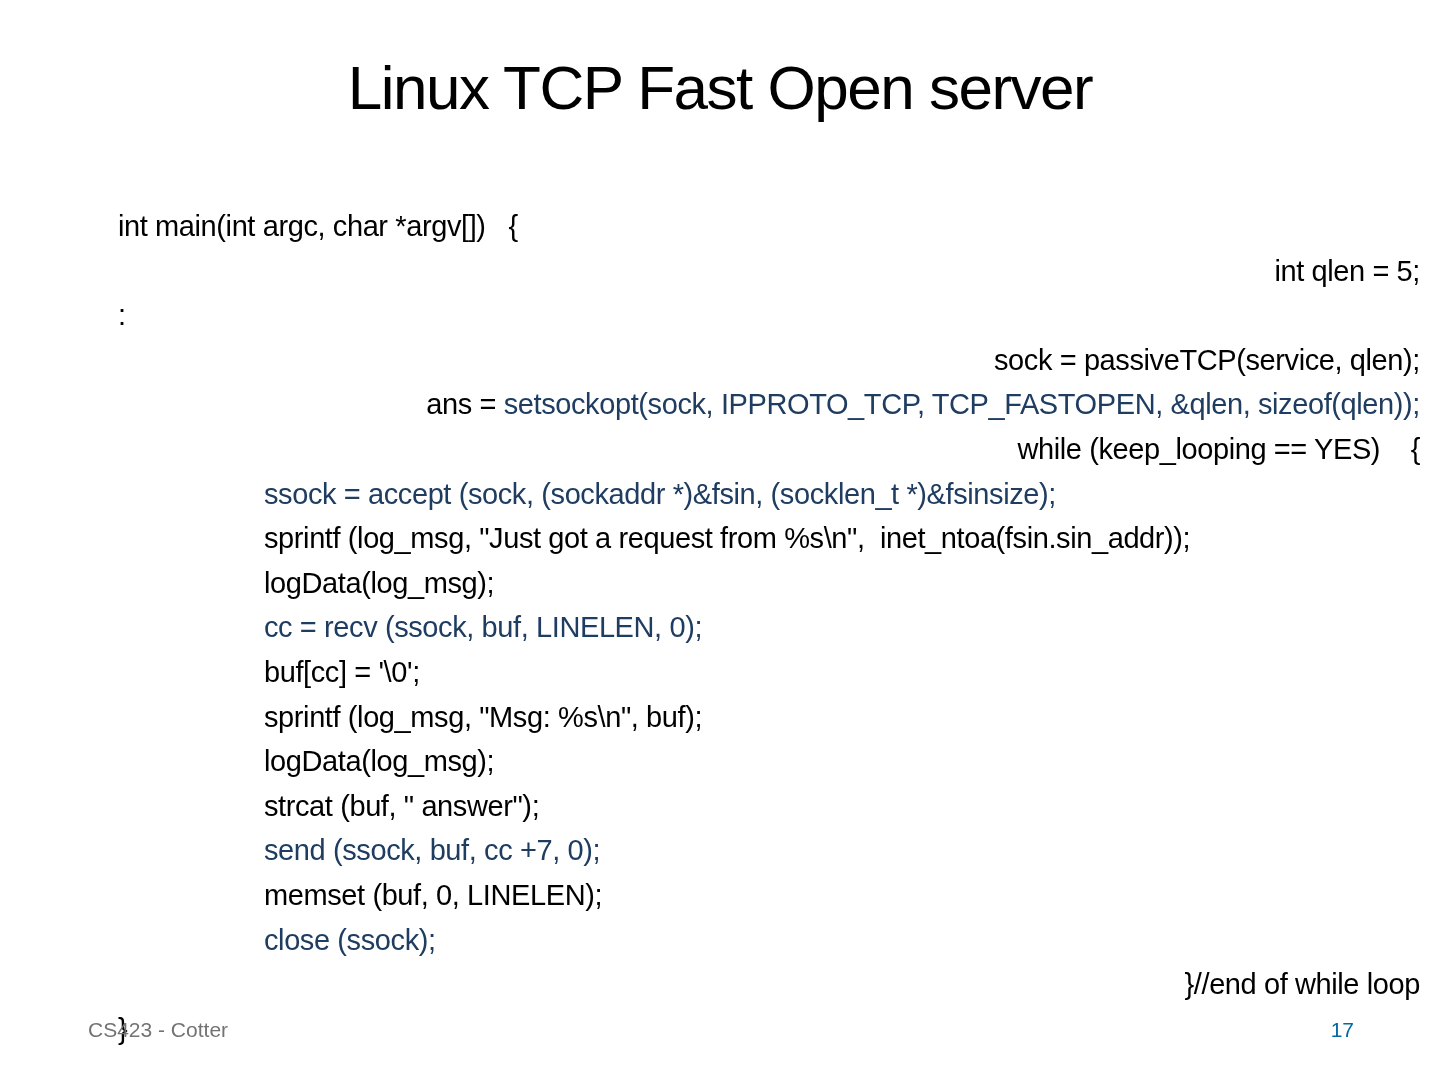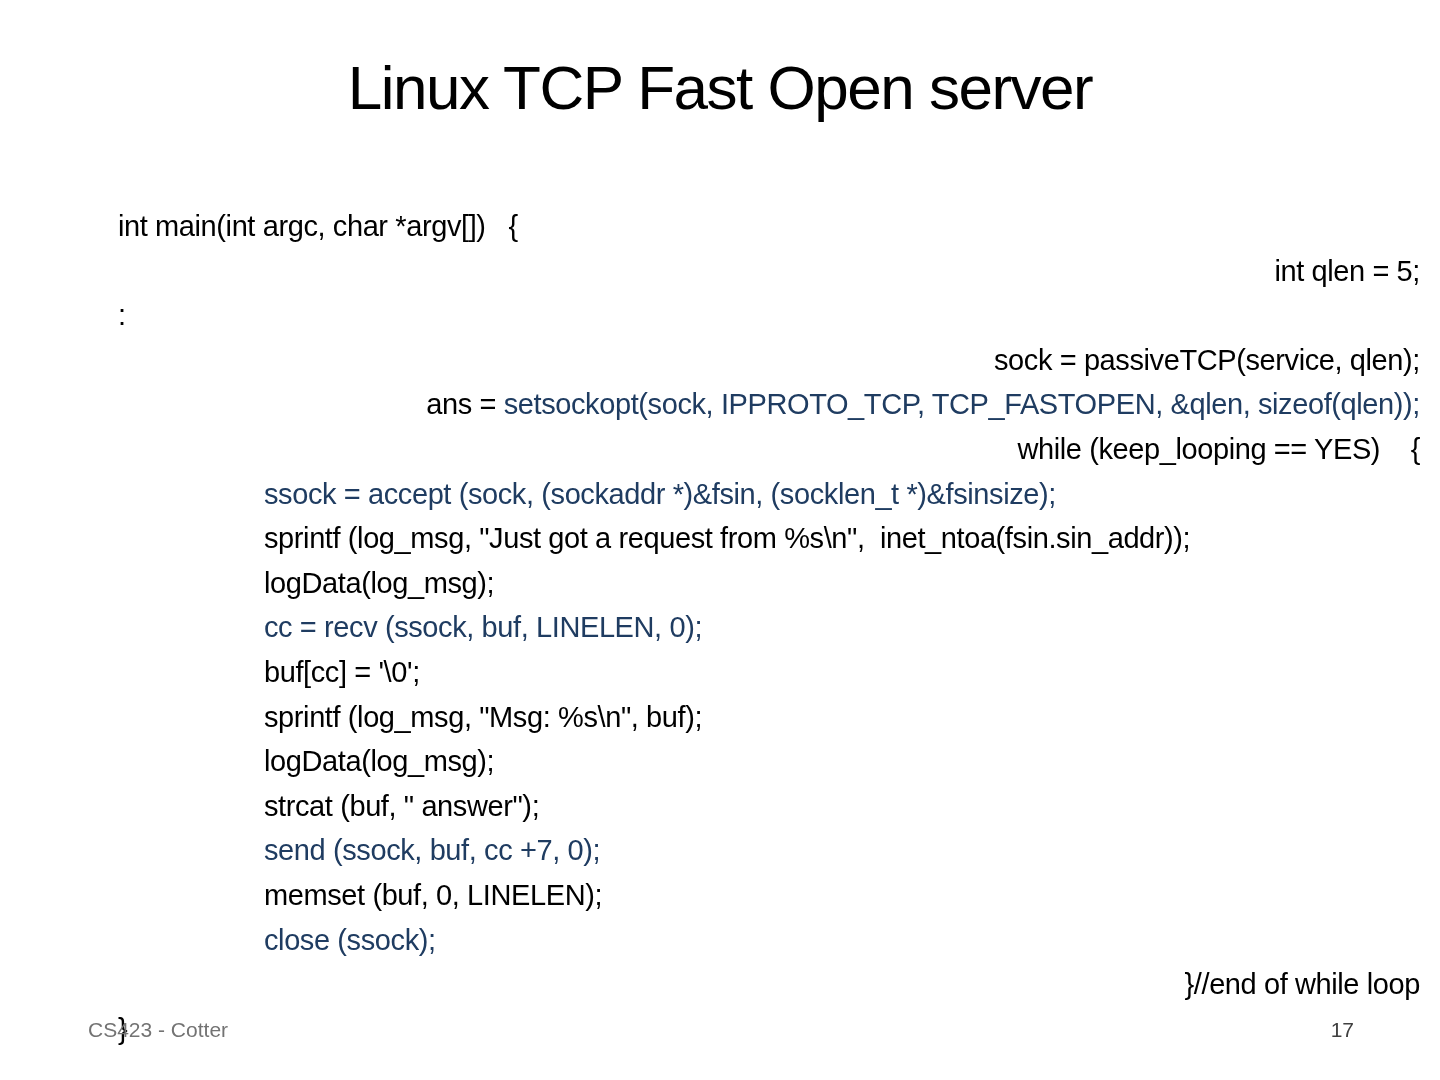--- a/index.html
+++ b/index.html
@@ -63,15 +63,15 @@
 
 <div class="slide">
 
   <div class="slide-title">
     <div>Linux TCP Fast Open server</div>
   </div>
 
   <div class="code-block"><div class="code-line indent-0"><span style="color: rgb(0, 0, 0);">int main(int argc, char *argv[])   {</span></div><div class="code-line indent-1"><span style="color: rgb(0, 0, 0);">int qlen = 5;</span></div><div class="code-line indent-0"><span style="color: rgb(0, 0, 0);">:</span></div><div class="code-line indent-1"><span style="color: rgb(0, 0, 0);">sock = passiveTCP(service, qlen);</span></div><div class="code-line indent-1"><span style="color: rgb(0, 0, 0);">ans = </span><span style="color: rgb(31, 60, 97);">setsockopt(sock, IPPROTO_TCP, TCP_FASTOPEN, &amp;qlen, sizeof(qlen));</span></div><div class="code-line indent-1"><span style="color: rgb(0, 0, 0);">while (keep_looping == YES)    {</span></div><div class="code-line indent-2"><span style="color: rgb(31, 60, 97);">ssock = accept (sock, (sockaddr *)&amp;fsin, (socklen_t *)&amp;fsinsize);</span></div><div class="code-line indent-2"><span style="color: rgb(0, 0, 0);">sprintf (log_msg, "Just got a request from %s\n",  inet_ntoa(fsin.sin_addr));</span></div><div class="code-line indent-2"><span style="color: rgb(0, 0, 0);">logData(log_msg);</span></div><div class="code-line indent-2"><span style="color: rgb(31, 60, 97);">cc = recv (ssock, buf, LINELEN, 0);</span></div><div class="code-line indent-2"><span style="color: rgb(0, 0, 0);">buf[cc] = '\0';</span></div><div class="code-line indent-2"><span style="color: rgb(0, 0, 0);">sprintf (log_msg, "Msg: %s\n", buf);</span></div><div class="code-line indent-2"><span style="color: rgb(0, 0, 0);">logData(log_msg);</span></div><div class="code-line indent-2"><span style="color: rgb(0, 0, 0);">strcat (buf, " answer");</span></div><div class="code-line indent-2"><span style="color: rgb(31, 60, 97);">send (ssock, buf, cc +7, 0);</span></div><div class="code-line indent-2"><span style="color: rgb(0, 0, 0);">memset (buf, 0, LINELEN);</span></div><div class="code-line indent-2"><span style="color: rgb(31, 60, 97);">close (ssock);</span></div><div class="code-line indent-1"><span style="color: rgb(0, 0, 0);">}//end of while loop</span></div><div class="code-line indent-0"><span style="color: rgb(0, 0, 0);">}</span></div></div>
 
   <div class="footer-course" style="color: #737373;">CS423 - Cotter</div>
-  <div class="page-number" style="color: #404040; text-align: center;">17</div>
+  <div class="page-number" style="color: #0369a1; text-align: center;">17</div>
 
 </div>
 
 </body></html>

